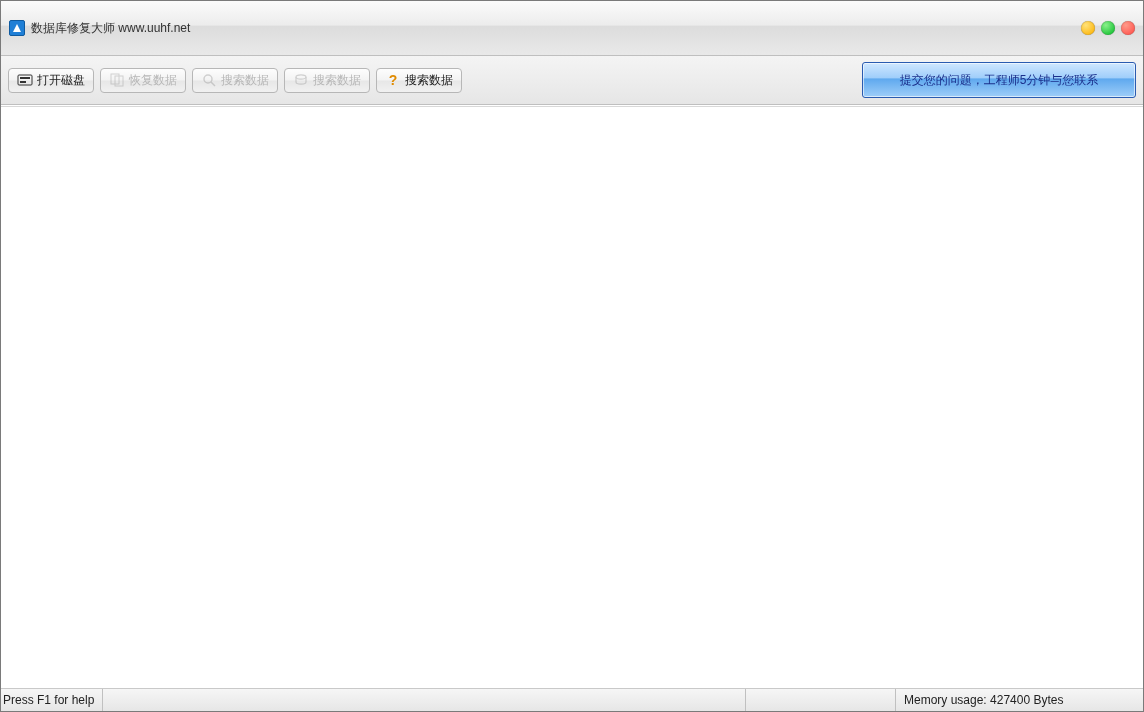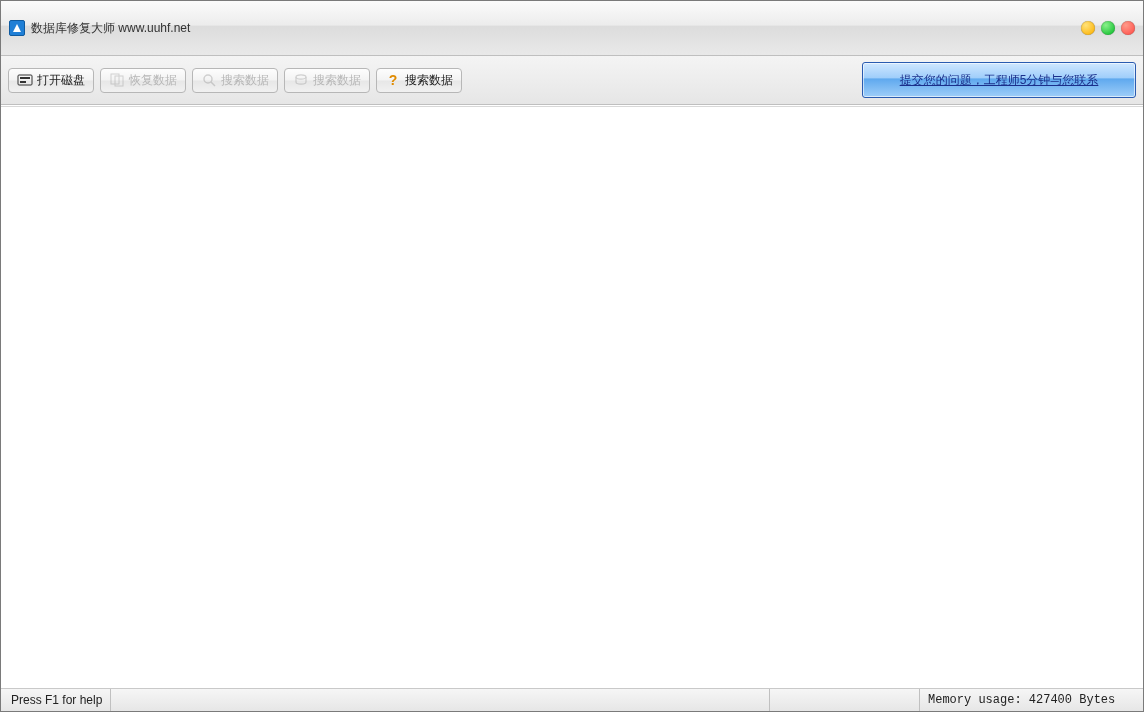--- a/index.html
+++ b/index.html
@@ -123,21 +123,20 @@
       #5ea8ee 46%,
       #9ecef9 100%);
     color: #1b2f8b;
     font-size: 12px;
     text-align: center;
     display: flex;
     align-items: center;
     justify-content: center;
     box-shadow: inset 0 0 0 1px rgba(255,255,255,0.6);
     cursor: pointer;
-    text-decoration: underline;
   }
 
   
   .content-area {
     flex: 1;
     margin: 0;
     background: #ffffff;
     border-top: 1px solid #ffffff;
     border-bottom: 1px solid #c9c9c9;
     box-shadow: inset 0 1px 0 #d8d8d8;
@@ -155,24 +154,24 @@
   }
   .status-cell {
     height: 100%;
     display: flex;
     align-items: center;
     padding: 0 8px;
     border-left: 1px solid #c0c0c0;
     box-sizing: border-box;
   }
   .status-cell:first-child { border-left: none; }
-  .status-left { flex: 0 0 auto; width: auto; padding-left: 10px; border-left: none; }
+  .status-left { flex: 0 0 auto; width: auto; padding-left: 2px; border-left: none; }
   .status-fill { flex: 1; }
   .status-mid { width: 150px; }
-  .status-right { width: 224px; font-family: Liberation Mono, monospace; }
+  .status-right { width: 248px; }
 
   .penguin svg { width: 16px; height: 16px; }
   .qmark {
     font-weight: bold;
     color: #e08b00;
   }
 </style>
 </head>
 <body>
 

